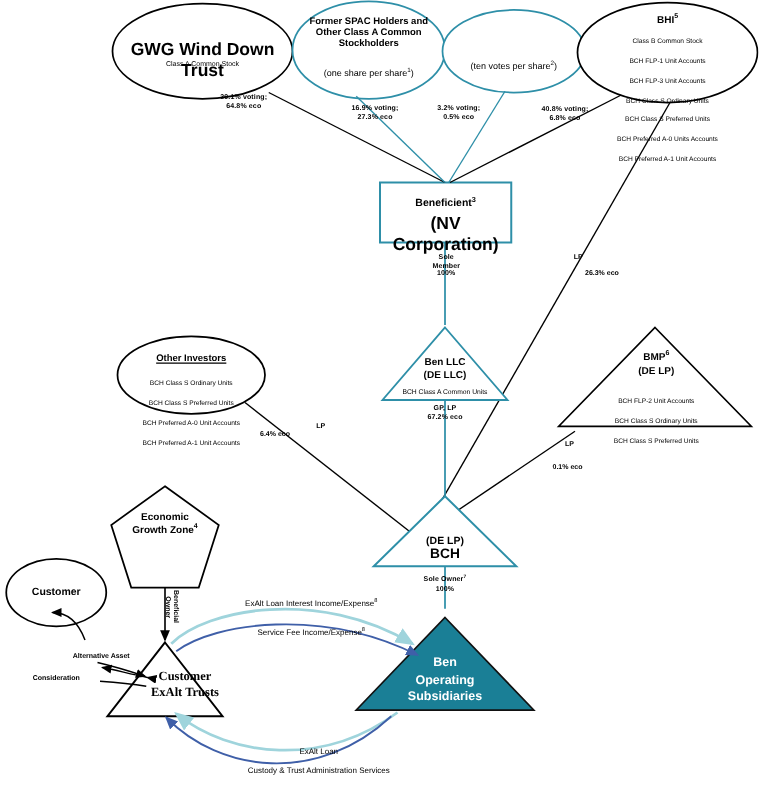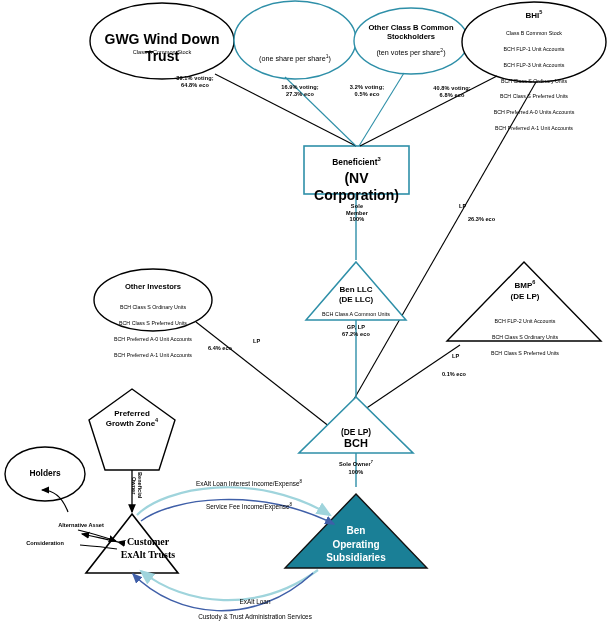--- a/index.html
+++ b/index.html
@@ -83,23 +83,23 @@
 
     <path d="M137,515 C165,487 255,470 330,515" fill="none" stroke="#9FD4DC" stroke-width="2.2" marker-end="url(#arrLight)"></path>
     <path d="M141,521 C172,498 258,486 334,524" fill="none" stroke="#3F5FA8" stroke-width="1.5" marker-end="url(#arrDark)"></path>
     <path d="M318,570 C258,614 185,606 141,571" fill="none" stroke="#9FD4DC" stroke-width="2.2" marker-end="url(#arrLight)"></path>
     <path d="M313,573 C254,628 176,618 133,574" fill="none" stroke="#3F5FA8" stroke-width="1.5" marker-end="url(#arrDark)"></path>
   </svg>
 
   <div class="lbl node-title" style="left:97px;top:31px;width:130px;font-size:14px;">GWG Wind Down Trust</div>
   <div class="lbl unitlist" style="left:102px;top:48px;width:120px;font-size:5.6px;">Class A Common Stock</div>
 
+  <div class="lbl node-title" style="left:243px;top:13px;width:104px;font-size:7.6px;">Former SPAC Holders and Other Class A Common Stockholders</div>
   <div class="lbl" style="left:239px;top:55px;width:112px;font-size:7.2px;"><span>(one share per share</span><sup>1</sup><span>)</span></div>
 
-  <div class="lbl node-title" style="left:358px;top:24px;width:106px;font-size:7.6px;">Other Class B Common Stockholders</div>
   <div class="lbl" style="left:353px;top:49px;width:116px;font-size:7.2px;"><span>(ten votes per share</span><sup>2</sup><span>)</span></div>
 
   <div class="lbl node-title" style="left:484px;top:11px;width:100px;font-size:8px;"><span>BHI</span><sup>5</sup></div>
   <div class="lbl unitlist" style="left:467px;top:22px;width:134px;">
     <div>Class B Common Stock</div>
     <div>BCH FLP-1 Unit Accounts</div>
     <div>BCH FLP-3 Unit Accounts</div>
     <div>BCH Class S Ordinary Units</div>
     <div>BCH Class S Preferred Units</div>
     <div>BCH Preferred A-0 Units Accounts</div>
@@ -118,21 +118,21 @@
   <div class="lbl node-title" style="left:309px;top:158px;width:95px;font-size:8.4px;"><span>Beneficient</span><sup>3</sup></div>
   <div class="lbl node-title" style="left:309px;top:170px;width:95px;font-size:14px;">(NV Corporation)</div>
 
   <div class="lbl pct" style="left:333px;top:203px;width:48px;">Sole
 Member
 100%</div>
 
   <div class="lbl edge-lbl" style="left:459px;top:203px;width:30px;text-align:left;">LP</div>
   <div class="lbl edge-lbl" style="left:468px;top:216px;width:50px;text-align:left;">26.3% eco</div>
 
-  <div class="lbl node-title" style="left:103px;top:283px;width:100px;font-size:7.6px;">Other Investors</div>
+  <div class="lbl node-title" style="left:103px;top:283px;width:100px;font-size:7.6px;text-decoration:underline;">Other Investors</div>
   <div class="lbl unitlist" style="left:88px;top:296px;width:130px;">
     <div>BCH Class S Ordinary Units</div>
     <div>BCH Class S Preferred Units</div>
     <div>BCH Preferred A-0 Unit Accounts</div>
     <div>BCH Preferred A-1 Unit Accounts</div>
   </div>
 
   <div class="lbl node-title" style="left:321px;top:285px;width:70px;font-size:8px;">Ben LLC</div>
   <div class="lbl node-title" style="left:321px;top:295px;width:70px;font-size:8px;">(DE LLC)</div>
   <div class="lbl unitlist" style="left:300px;top:310px;width:112px;font-size:5.4px;">BCH Class A Common Units</div>
@@ -153,26 +153,26 @@
 
   <div class="lbl edge-lbl" style="left:452px;top:353px;width:20px;text-align:left;">LP</div>
   <div class="lbl edge-lbl" style="left:442px;top:371px;width:42px;text-align:left;">0.1% eco</div>
 
   <div class="lbl node-title" style="left:326px;top:437px;width:60px;font-size:11px;">BCH</div>
   <div class="lbl node-title" style="left:326px;top:428px;width:60px;font-size:8.4px;">(DE LP)</div>
 
   <div class="lbl pct" style="left:330px;top:461px;width:52px;"><span>Sole Owner</span><sup>7</sup></div>
   <div class="lbl pct" style="left:330px;top:469px;width:52px;">100%</div>
 
-  <div class="lbl node-title" style="left:100px;top:409px;width:64px;font-size:8px;line-height:1.25;"><span>Preferred Growth Zone</span><sup>4</sup></div>
+  <div class="lbl node-title" style="left:100px;top:409px;width:64px;font-size:8px;line-height:1.25;"><span>Economic Growth Zone</span><sup>4</sup></div>
 
   <div style="position:absolute;left:130px;top:472px;font-size:5.6px;font-weight:bold;white-space:pre-line;line-height:1.2;text-align:center;writing-mode:vertical-rl;">Beneficial
 Owner</div>
 
-  <div class="lbl node-title" style="left:15px;top:469px;width:60px;font-size:8.4px;">Holders</div>
+  <div class="lbl node-title" style="left:15px;top:469px;width:60px;font-size:8.4px;">Customer</div>
 
   <div class="lbl node-title" style="left:116px;top:535px;width:64px;font-size:10px;line-height:1.3;font-family:Liberation Serif, serif;">Customer ExAlt Trusts</div>
 
   <div class="lbl node-title" style="left:324px;top:524px;width:64px;font-size:10px;line-height:1.35;color:#fff;">Ben Operating Subsidiaries</div>
 
   <div class="lbl flow-lbl" style="left:42px;top:522px;width:78px;font-weight:bold;font-size:5.6px;">Alternative Asset</div>
   <div class="lbl flow-lbl" style="left:11px;top:540px;width:68px;font-weight:bold;font-size:5.6px;">Consideration</div>
 
   <div class="lbl flow-lbl" style="left:194px;top:480px;width:110px;"><span>ExAlt Loan Interest Income/Expense</span><sup>8</sup></div>
   <div class="lbl flow-lbl" style="left:194px;top:503px;width:110px;"><span>Service Fee Income/Expense</span><sup>8</sup></div>

